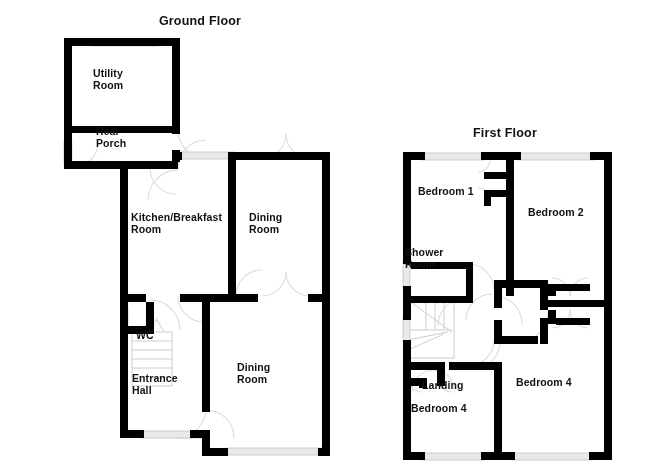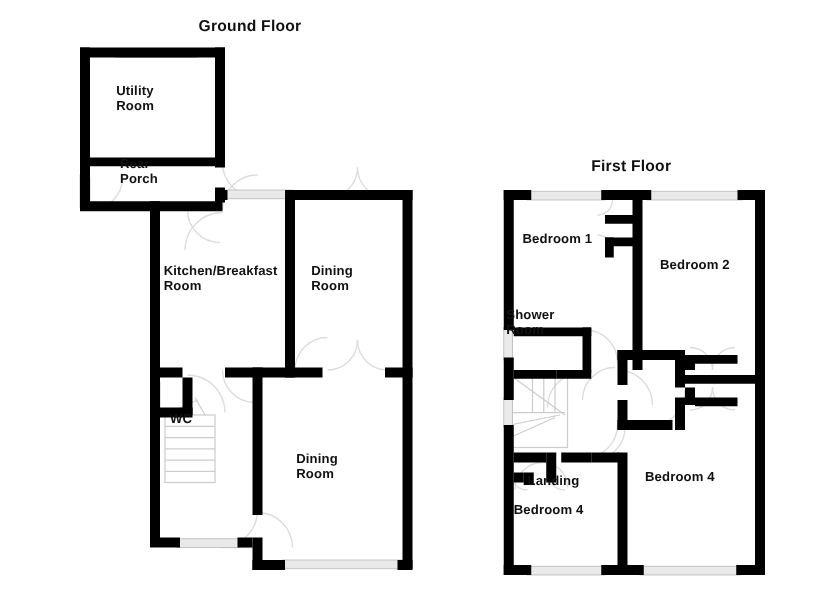--- a/index.html
+++ b/index.html
@@ -264,20 +264,22 @@
 Porch</div>
 
   <div class="room-label" style="left:131px; top:211px; width:110px;">Kitchen/Breakfast
 Room</div>
 
   <div class="room-label" style="left:249px; top:211px; width:60px;">Dining
 Room</div>
 
   <div class="room-label" style="left:136px; top:329px; width:30px;">WC</div>
 
+  <div class="room-label" style="left:132px; top:372px; width:64px;">Entrance
+Hall</div>
 
   <div class="room-label" style="left:237px; top:361px; width:60px;">Dining
 Room</div>
 
   <div class="room-label" style="left:418px; top:185px; width:74px;">Bedroom 1</div>
 
   <div class="room-label" style="left:528px; top:206px; width:76px;">Bedroom 2</div>
 
   <div class="room-label" style="left:405px; top:246px; width:52px;">Shower
 Room</div>

